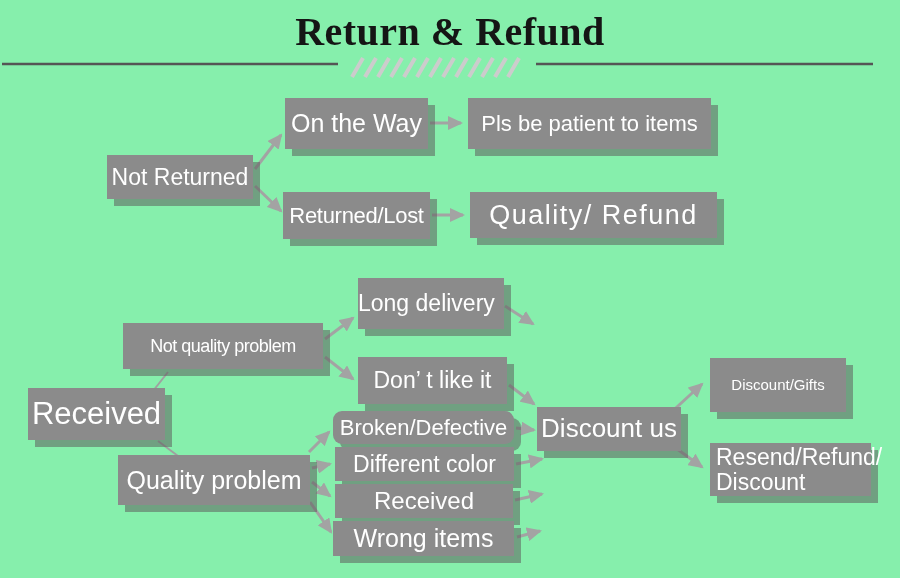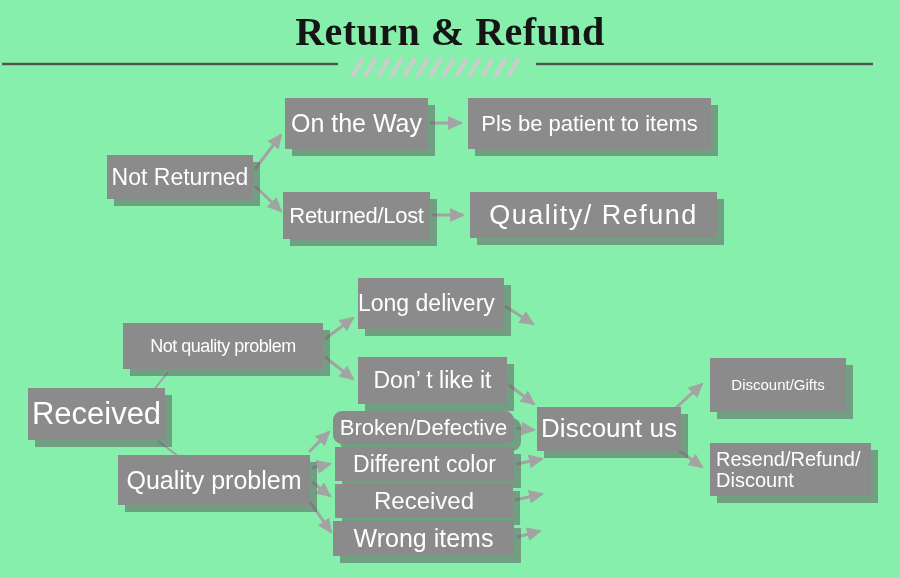--- a/index.html
+++ b/index.html
@@ -46,21 +46,21 @@
   #n-received        { left:28px;  top:388px; width:137px; height:52px; font-size:31px; }
   #n-not-quality     { left:123px; top:323px; width:200px; height:46px; font-size:18px; letter-spacing:-0.5px; }
   #n-long-delivery   { left:358px; top:278px; width:146px; height:51px; font-size:23px; justify-content:flex-start; }
   #n-dont-like       { left:358px; top:357px; width:149px; height:47px; font-size:23px; }
   #n-broken          { left:333px; top:411px; width:181px; height:33px; font-size:22px;border-radius:9px; }
   #n-different-color { left:335px; top:447px; width:179px; height:34px; font-size:23px; }
   #n-shortage        { left:335px; top:484px; width:178px; height:34px; font-size:24px; }
   #n-wrong-items     { left:333px; top:521px; width:181px; height:35px; font-size:25px; }
   #n-contact-us      { left:537px; top:407px; width:144px; height:44px; font-size:26px; }
   #n-discount-gifts  { left:710px; top:358px; width:136px; height:54px; font-size:15px; }
-  #n-resend-discount { left:710px; top:443px; width:161px; height:53px; font-size:20px;
+  #n-resend-discount { left:710px; top:443px; width:161px; height:53px; font-size:23px;
                        flex-direction:column; align-items:flex-start; justify-content:center;
                        padding-left:6px; width:155px; }
   #n-resend-discount span { display:block; }
 </style>
 </head>
 <body>
 
 <div id="canvas">
 
   <div id="title">Return &amp; Refund</div>

